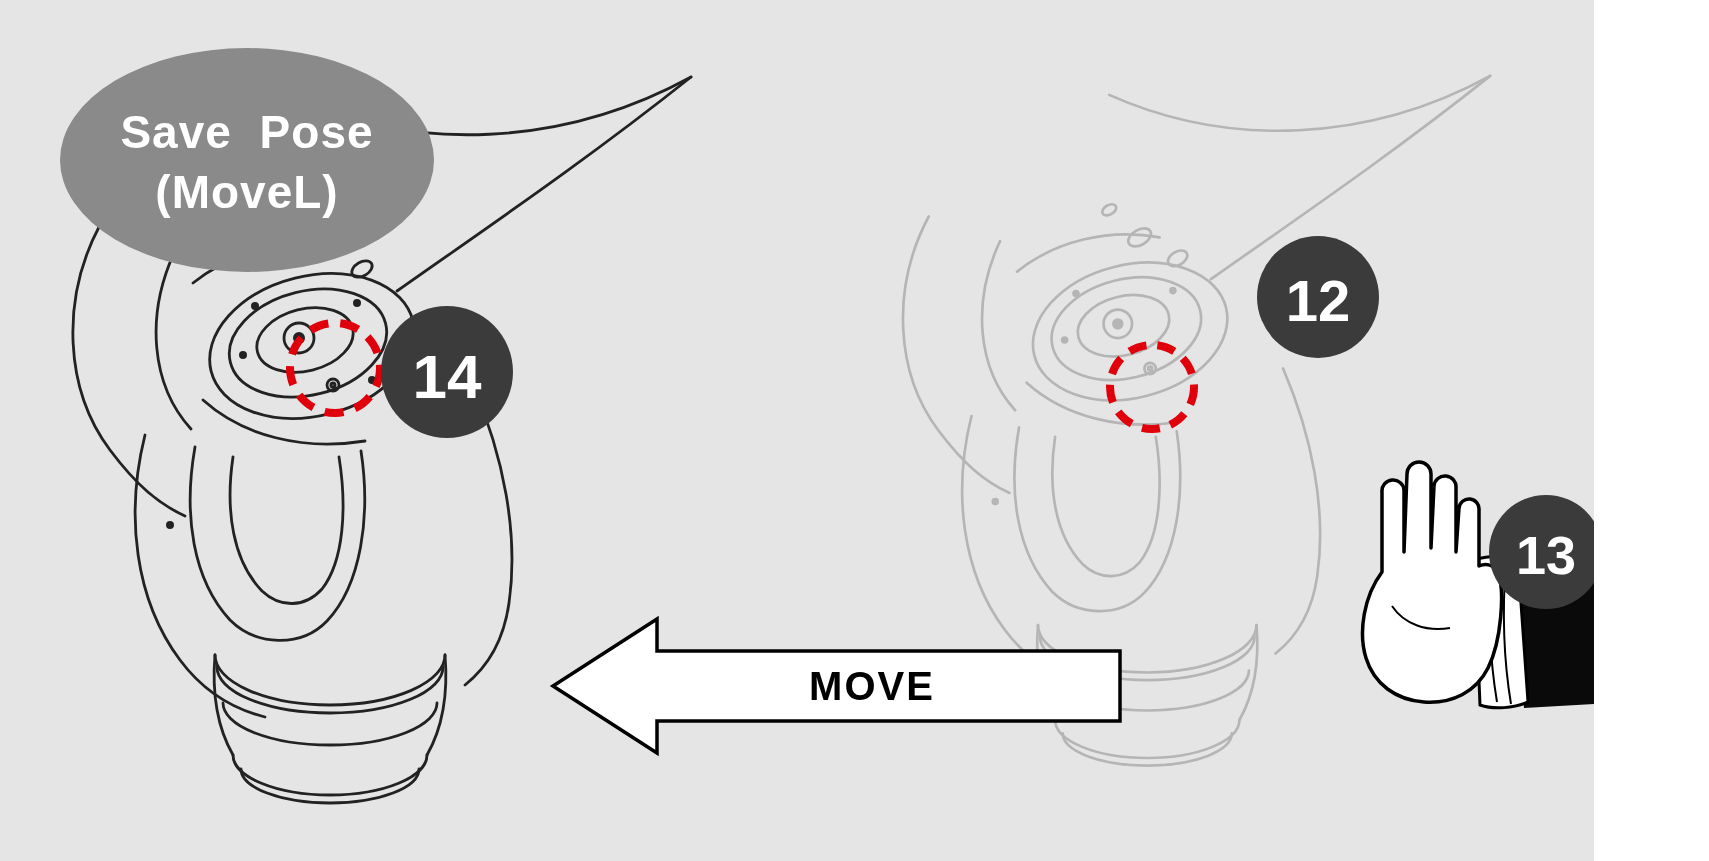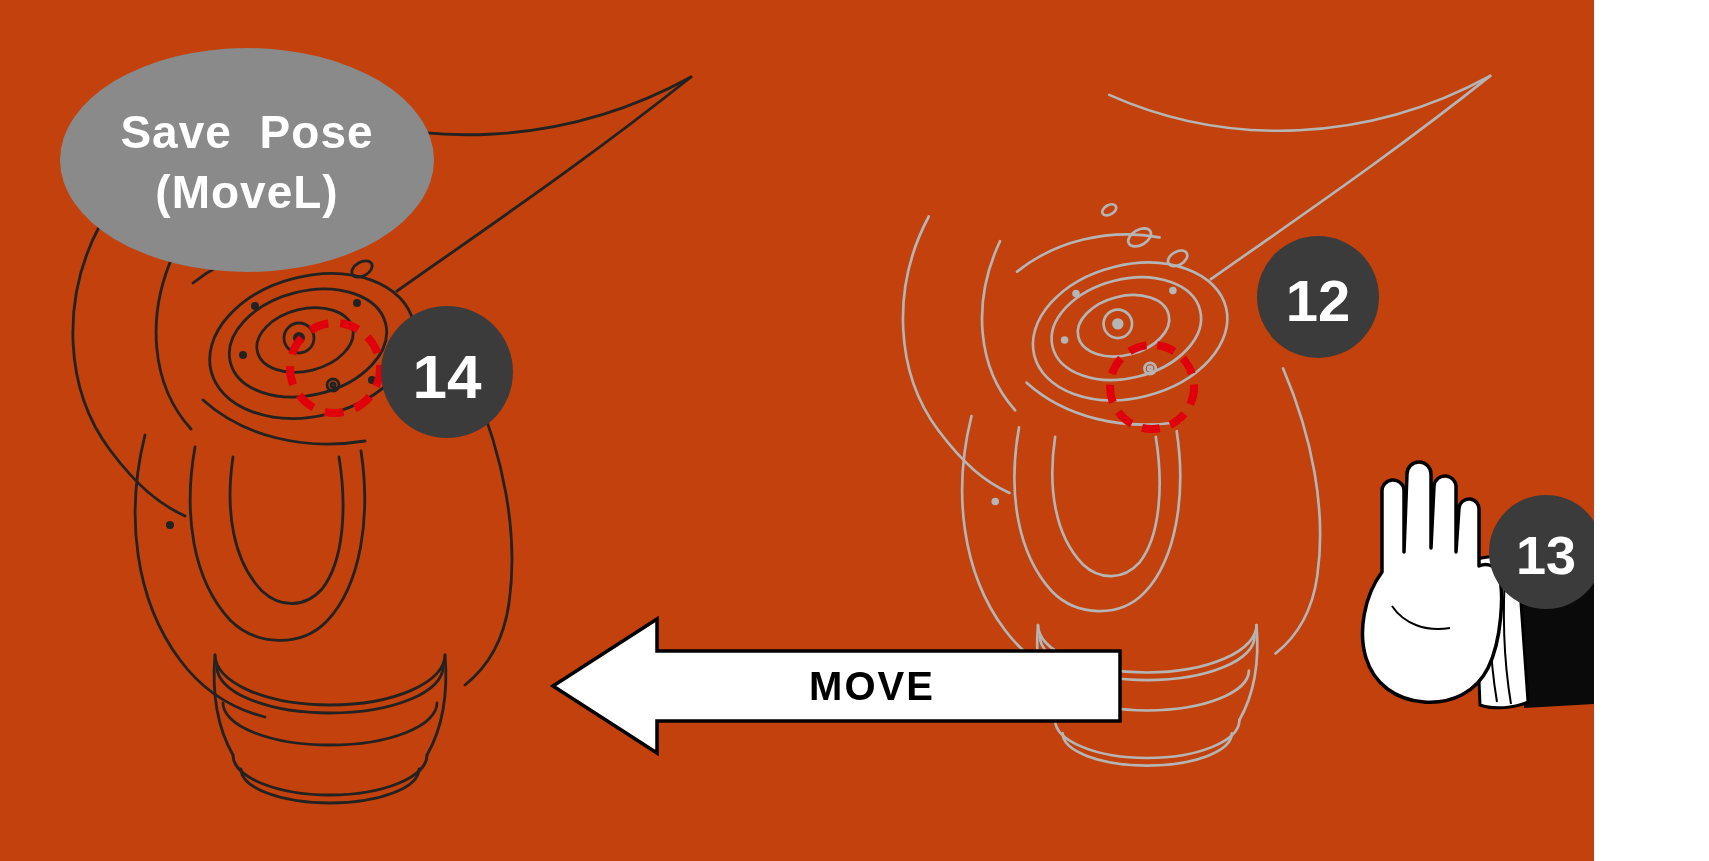--- a/index.html
+++ b/index.html
@@ -1,20 +1,20 @@
 <!DOCTYPE html>
 <html><head>
 <meta charset="utf-8">
 <style>
   html, body { margin: 0; padding: 0; background: #ffffff; }
   .stage {
     position: relative;
     width: 1594px;
     height: 861px;
-    background: #c2410c;
+    background: #e5e5e5;
     overflow: hidden;
     font-family: "Liberation Sans", sans-serif;
   }
   .stage svg { position: absolute; left: 0; top: 0; }
   .svg-text { font-family: "Liberation Sans", sans-serif; font-weight: bold; }
   .callout-line1 { font-size: 46px; letter-spacing: 1px; word-spacing: 14px; }
   .callout-line2 { font-size: 46px; letter-spacing: 1px; }
   .badge-num-lg { font-size: 62px; }
   .badge-num-md { font-size: 58px; }
   .badge-num-sm { font-size: 54px; }

